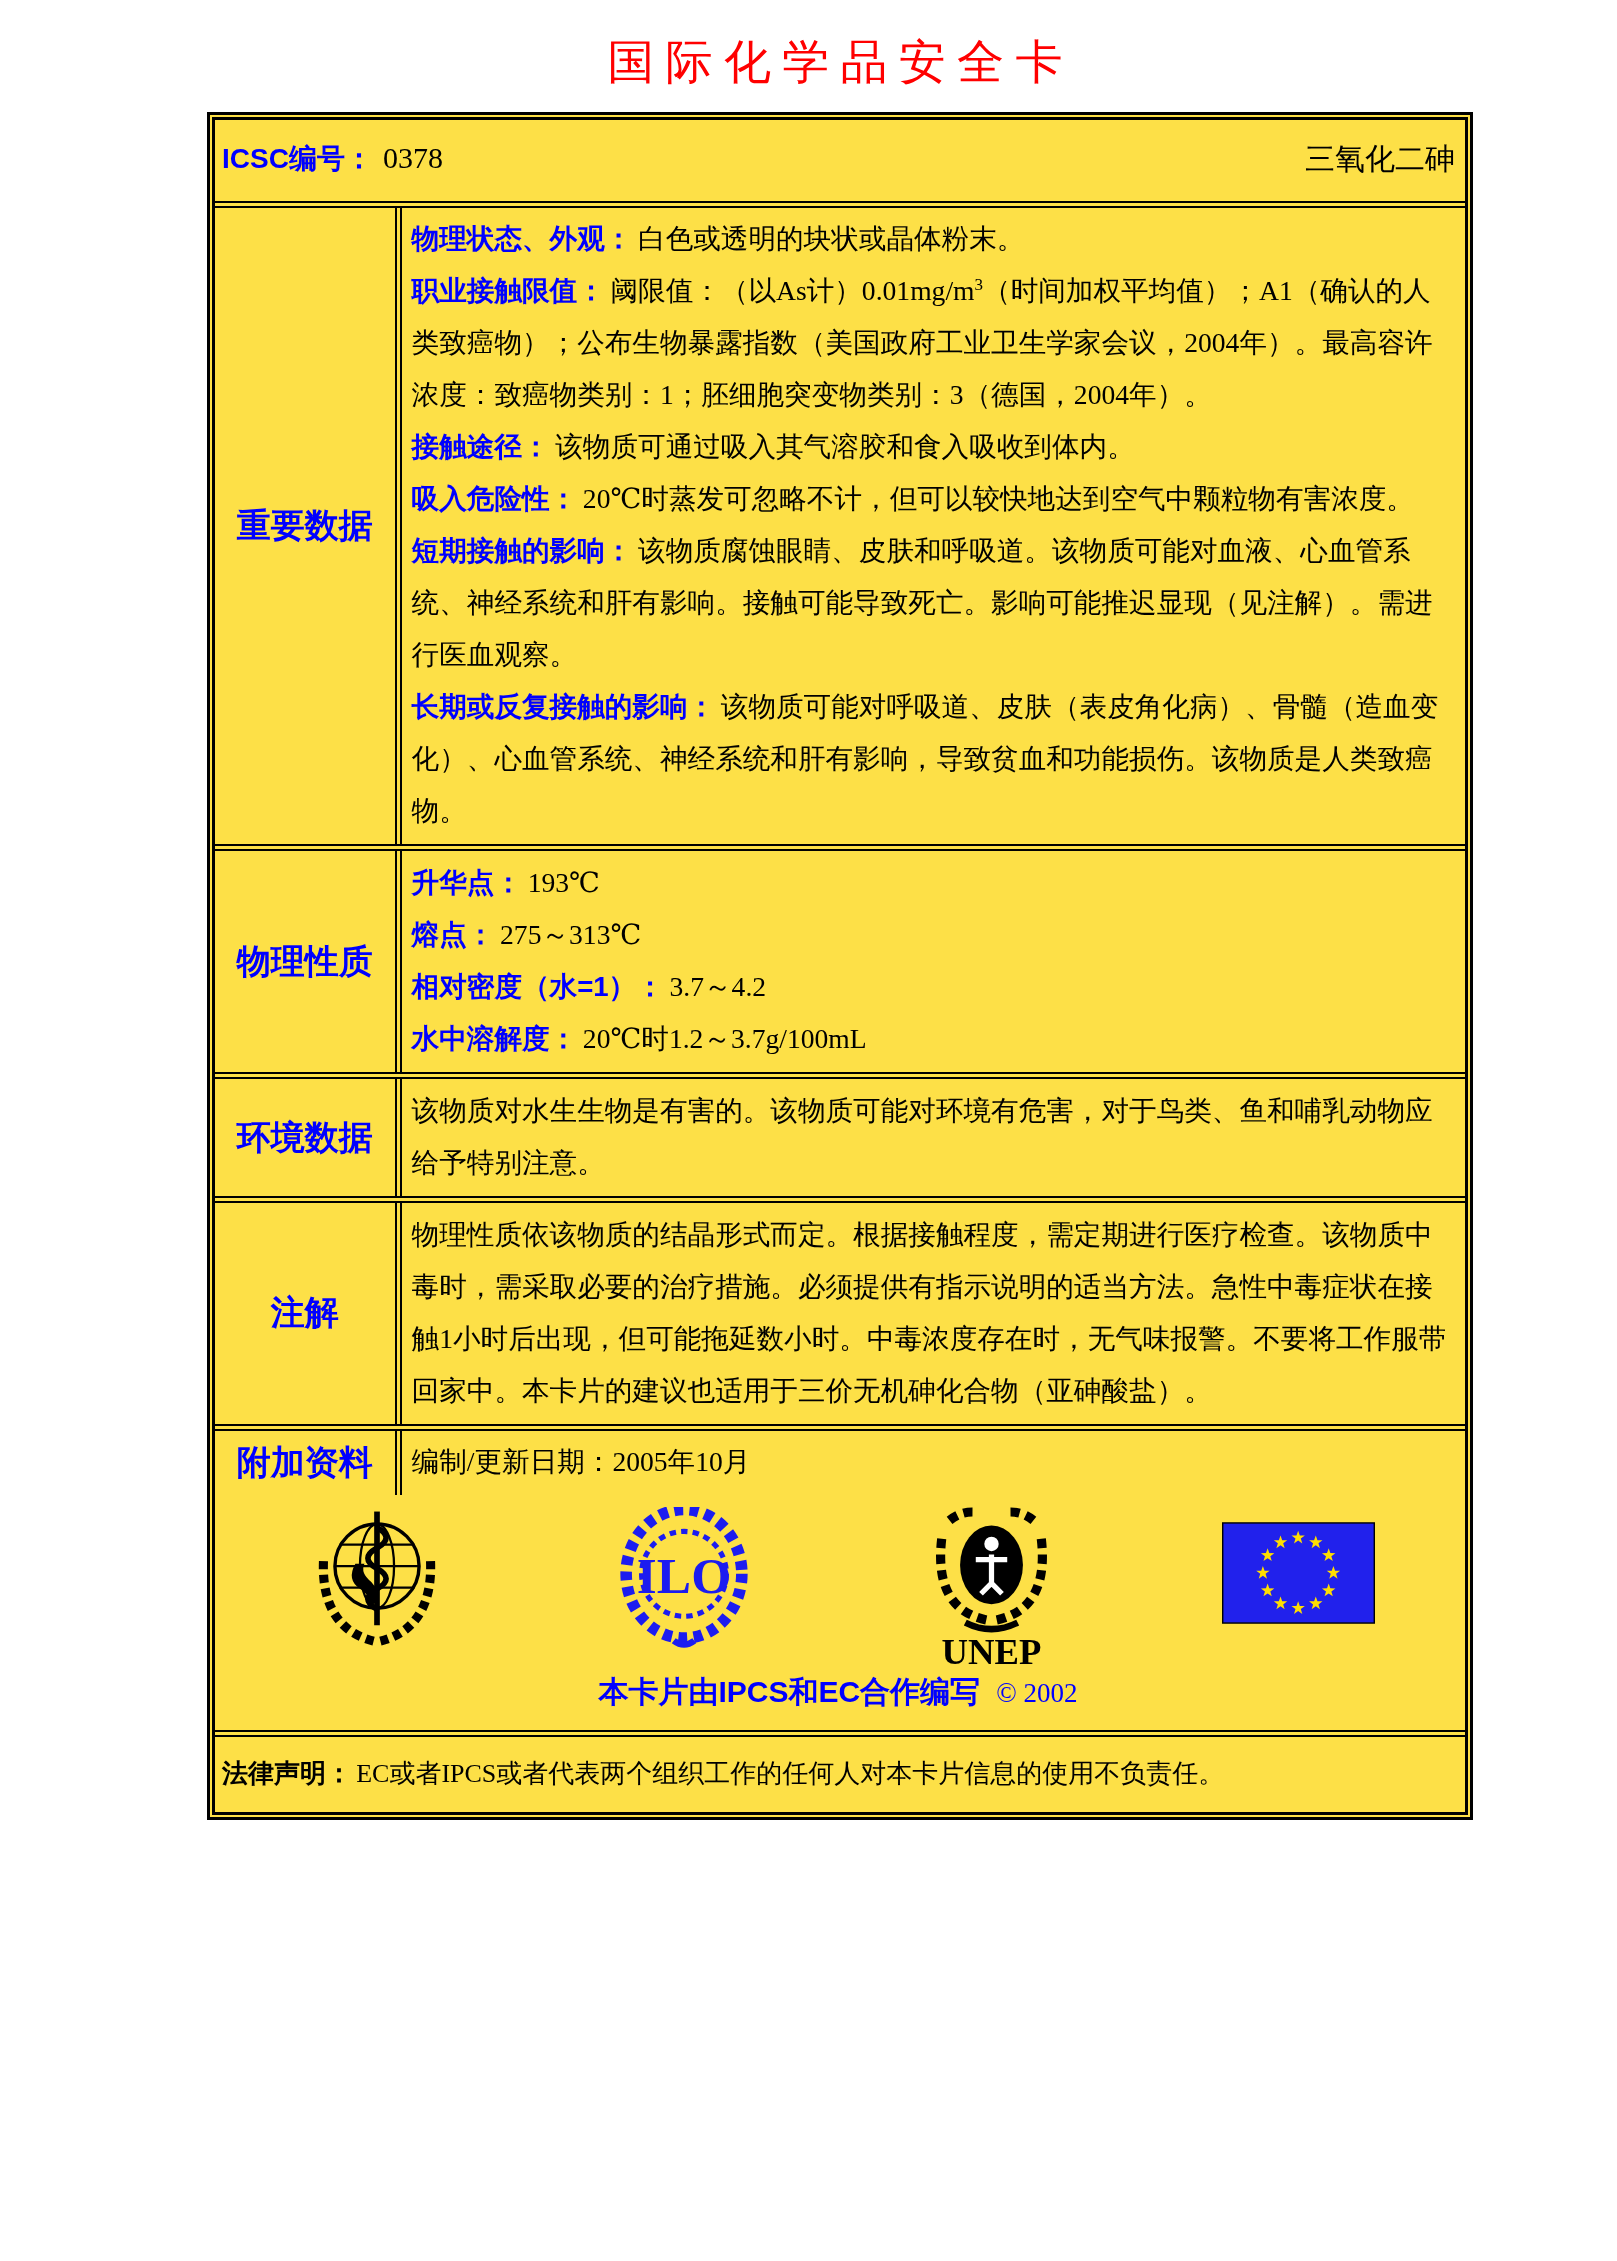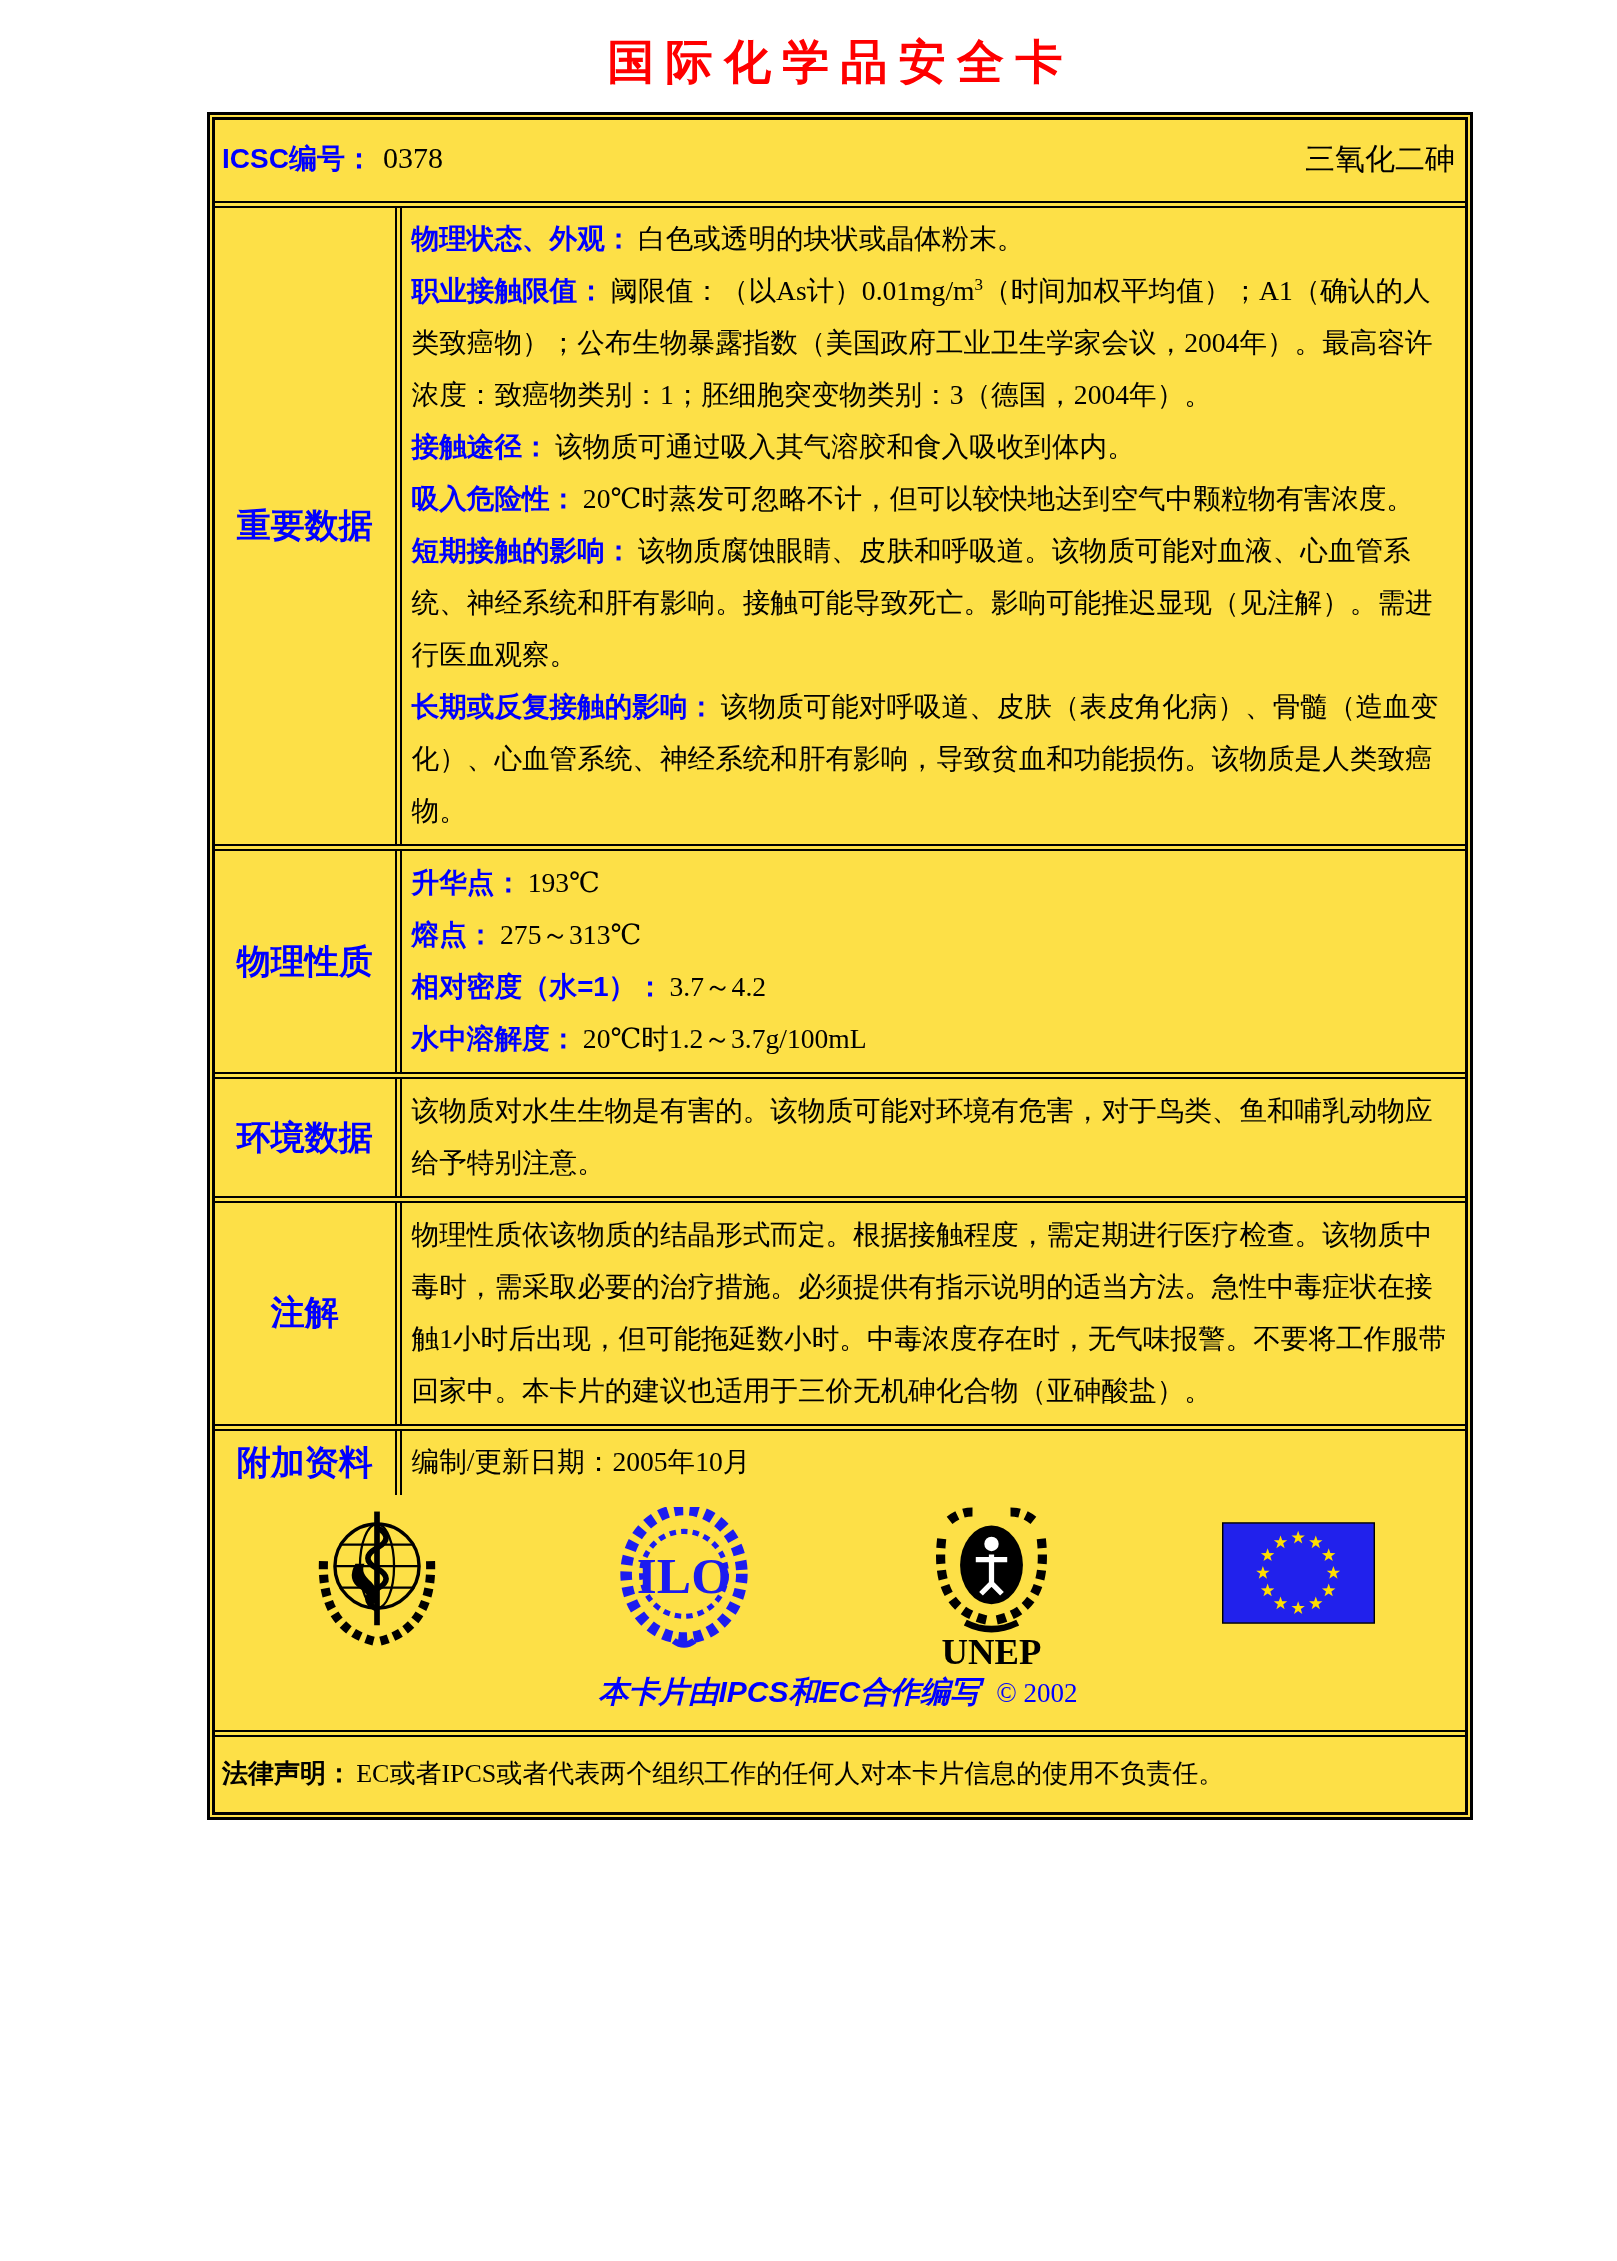--- a/index.html
+++ b/index.html
@@ -8,21 +8,21 @@
     font-family:"Liberation Serif","DejaVu Serif",serif;
     color:#000;
     -webkit-font-smoothing:antialiased;
   }
   .page{position:relative;width:1617px;height:2261px;overflow:hidden;background:#fff;}
 
   .title-wrap{margin:31px 0 18.4px 207px;width:1267px;text-align:center;}
   .title-wrap h1{
     margin:0;
     font-family:"Liberation Sans","DejaVu Sans",sans-serif;
-    font-weight:700;
+    font-weight:400;
     font-size:47px;
     letter-spacing:11.3px;
     color:var(--title-red,#ff0000);
   }
 
   .card{
     margin-left:207px;
     width:1250px;
     border:8.5px double #000;
     background:#fde047;
@@ -71,21 +71,21 @@
   .footer-top{display:flex;align-items:flex-start;}
   .ipcs-block{flex:0 0 226px;margin-top:37px;font-family:"Liberation Sans","DejaVu Sans",sans-serif;}
   .ipcs-title{font-weight:bold;font-size:30px;line-height:37px;}
   .ipcs-line{font-size:21px;line-height:28px;}
   .logo-cell{flex:1 1 0;display:flex;justify-content:center;align-items:flex-start;}
   .flag-wrap{margin-top:15.6px;}
   .credit{
     text-align:center;margin:2.8px 0 11.3px 0;
     color:var(--label-blue,#0000ff);font-size:30px;
   }
-  .credit-main{font-family:"Liberation Sans","DejaVu Sans",sans-serif;font-weight:bold;font-style:italic;}
+  .credit-main{font-family:"Liberation Sans","DejaVu Sans",sans-serif;font-weight:bold;}
   .credit-copy{font-size:27px;margin-left:8.5px;}
 
   
   .legal-row{padding:18.4px 8.5px 21px 7px;font-size:26px;}
   .legal-label{
     font-family:"Liberation Sans","DejaVu Sans",sans-serif;
     font-weight:bold;margin-right:4.2px;
   }
 
   svg text{font-family:"Liberation Serif","DejaVu Serif",serif;}

